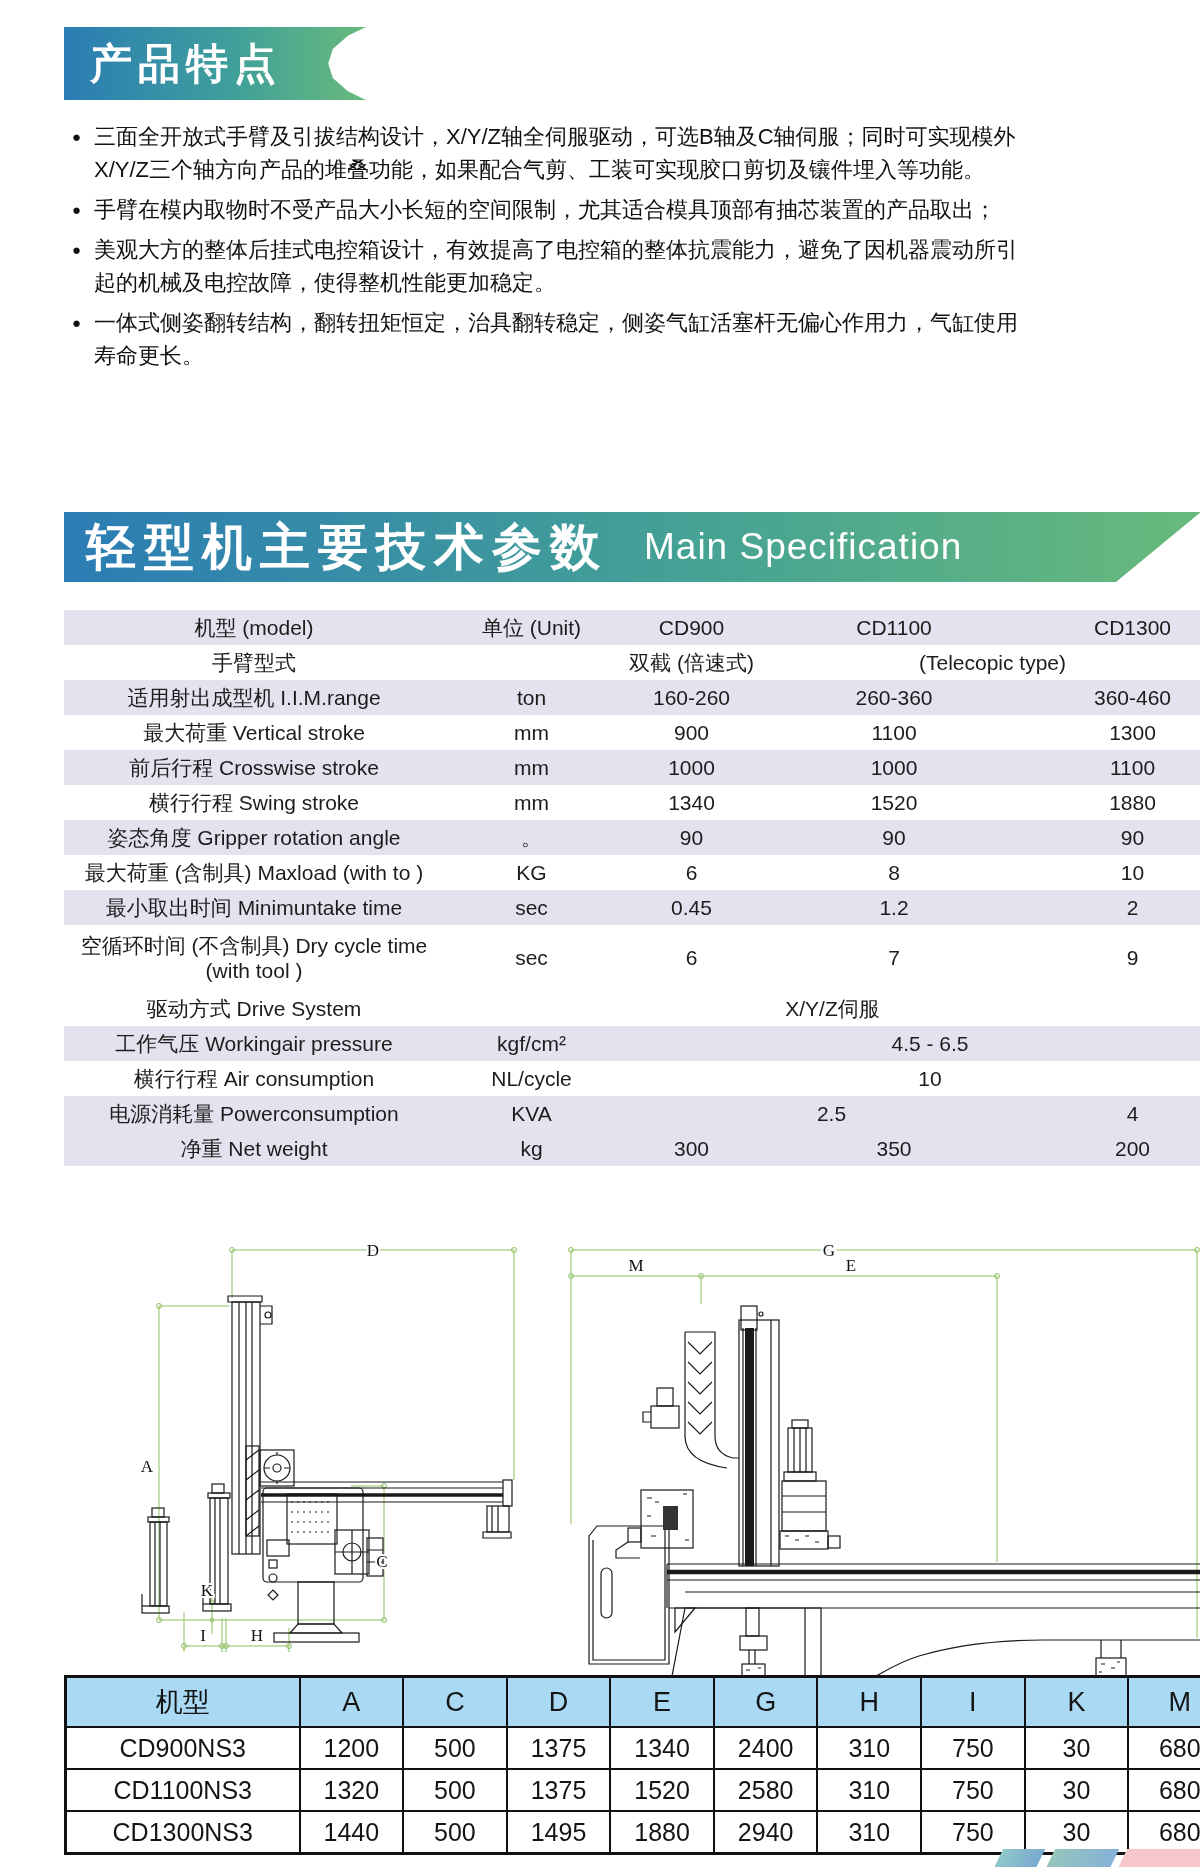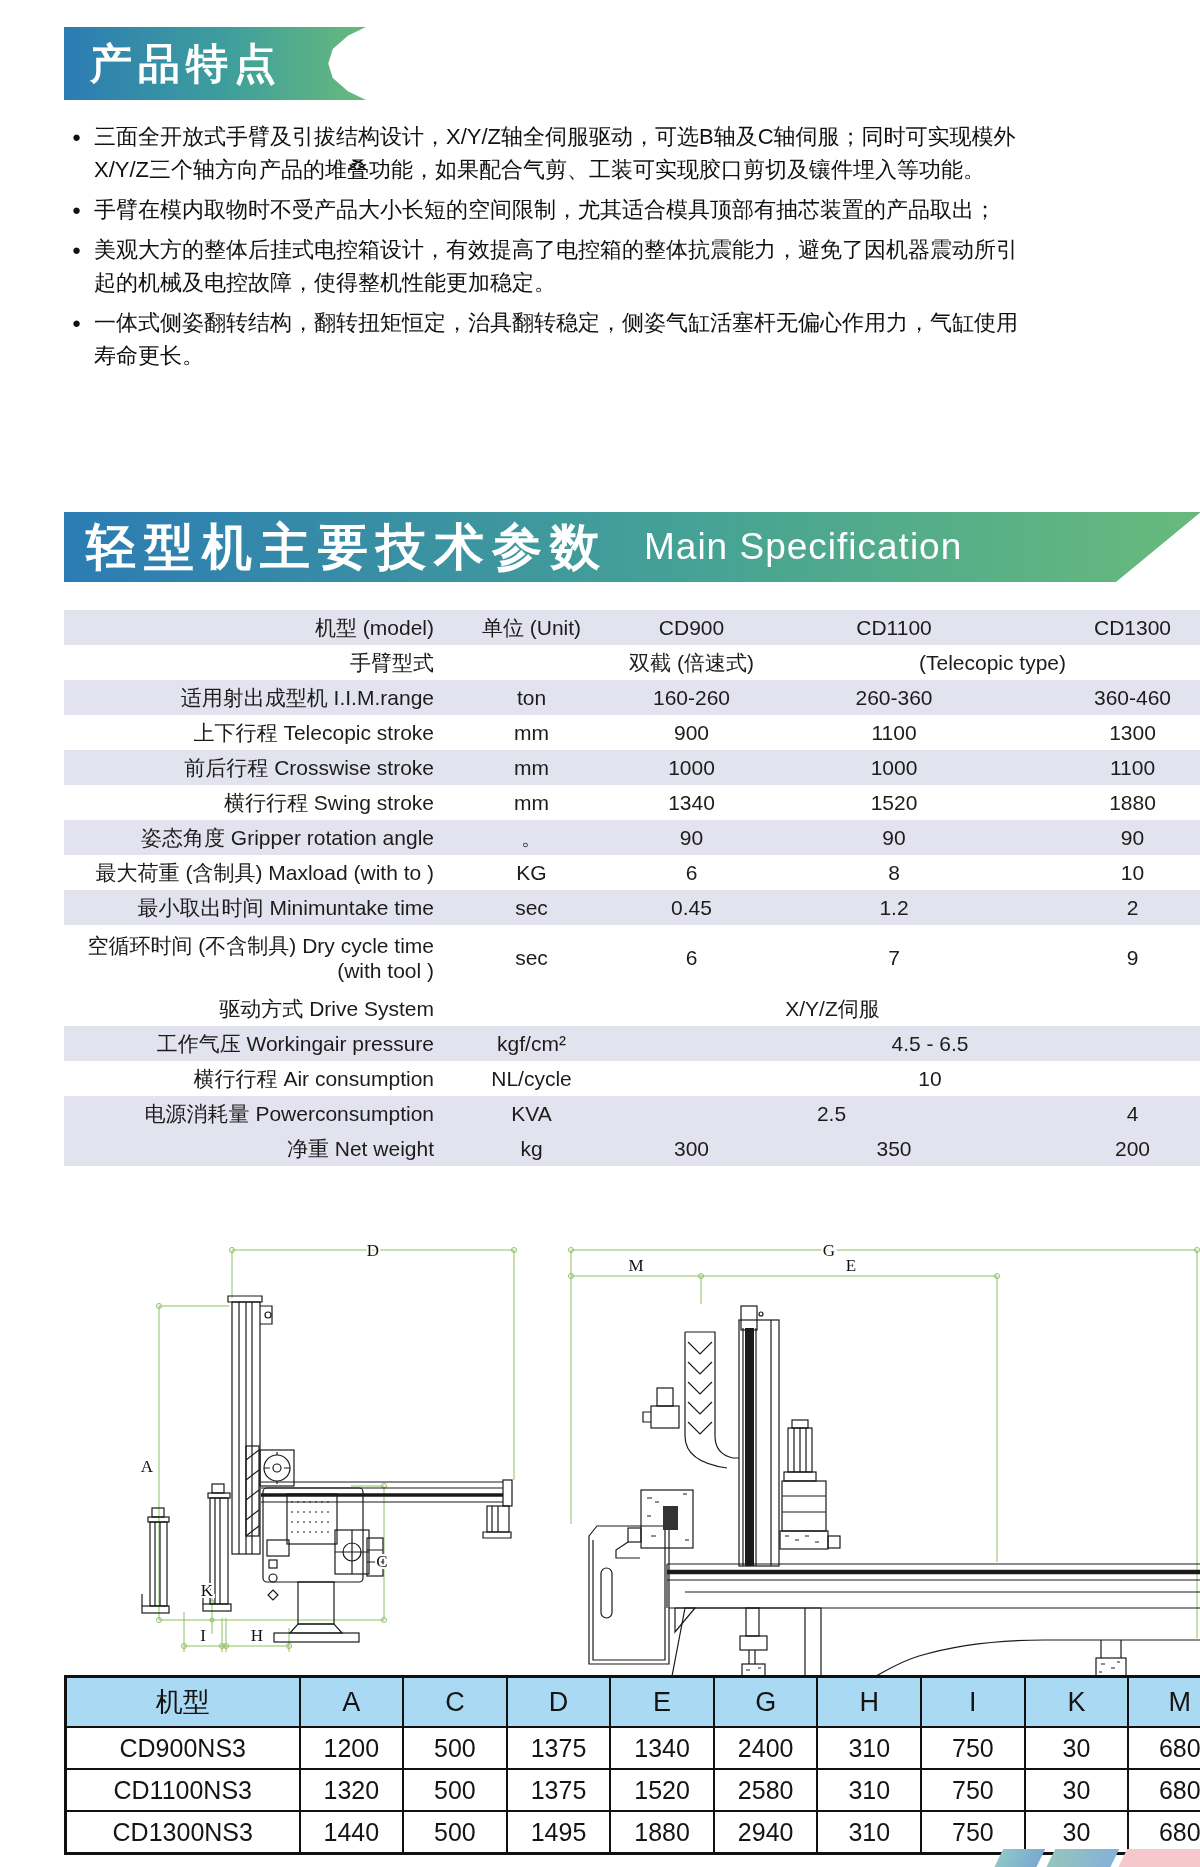--- a/index.html
+++ b/index.html
@@ -25,21 +25,21 @@
     display:flex;align-items:center;}
   .banner2 .zh{color:#fff;font-size:50px;font-weight:bold;letter-spacing:8px;padding-left:22px;}
   .banner2 .en{color:#fff;font-size:37px;margin-left:36px;letter-spacing:1px;}
 
   
   table.spec{position:absolute;left:20px;top:610px;width:1167px;border-collapse:collapse;table-layout:fixed;}
   table.spec td{font-size:21px;padding:0;vertical-align:middle;color:#1c1c1c;}
   table.spec tr{height:35px;}
   table.spec tr.tall{height:66px;}
   table.spec tr.shaded{background:#e3e3ef;}
-  table.spec td.lbl{text-align:right;padding-left:10px;line-height:25px;}
+  table.spec td.lbl{text-align:center;padding-left:10px;line-height:25px;}
   table.spec td.val{text-align:center;}
 
   
   .drawing{position:absolute;}
   .dimtext{font-family:"Liberation Serif","DejaVu Serif",serif;font-size:17px;fill:#111;
     paint-order:stroke;stroke:#fff;stroke-width:4px;text-anchor:middle;}
 
   
   table.dims{position:absolute;left:20px;top:1675px;width:1167px;border-collapse:collapse;table-layout:fixed;
     border:3px solid #111;}
@@ -108,21 +108,21 @@
           <td class="val" colspan="2">(Telecopic type)</td>
         </tr>
         <tr class="shaded">
           <td class="lbl">适用射出成型机 I.I.M.range</td>
           <td class="val">ton</td>
           <td class="val">160-260</td>
           <td class="val">260-360</td>
           <td class="val">360-460</td>
         </tr>
         <tr>
-          <td class="lbl">上下行程 Telecopic stroke</td>
+          <td class="lbl">最大荷重 Vertical stroke</td>
           <td class="val">mm</td>
           <td class="val">900</td>
           <td class="val">1100</td>
           <td class="val">1300</td>
         </tr>
         <tr class="shaded">
           <td class="lbl">前后行程 Crosswise stroke</td>
           <td class="val">mm</td>
           <td class="val">1000</td>
           <td class="val">1000</td>

